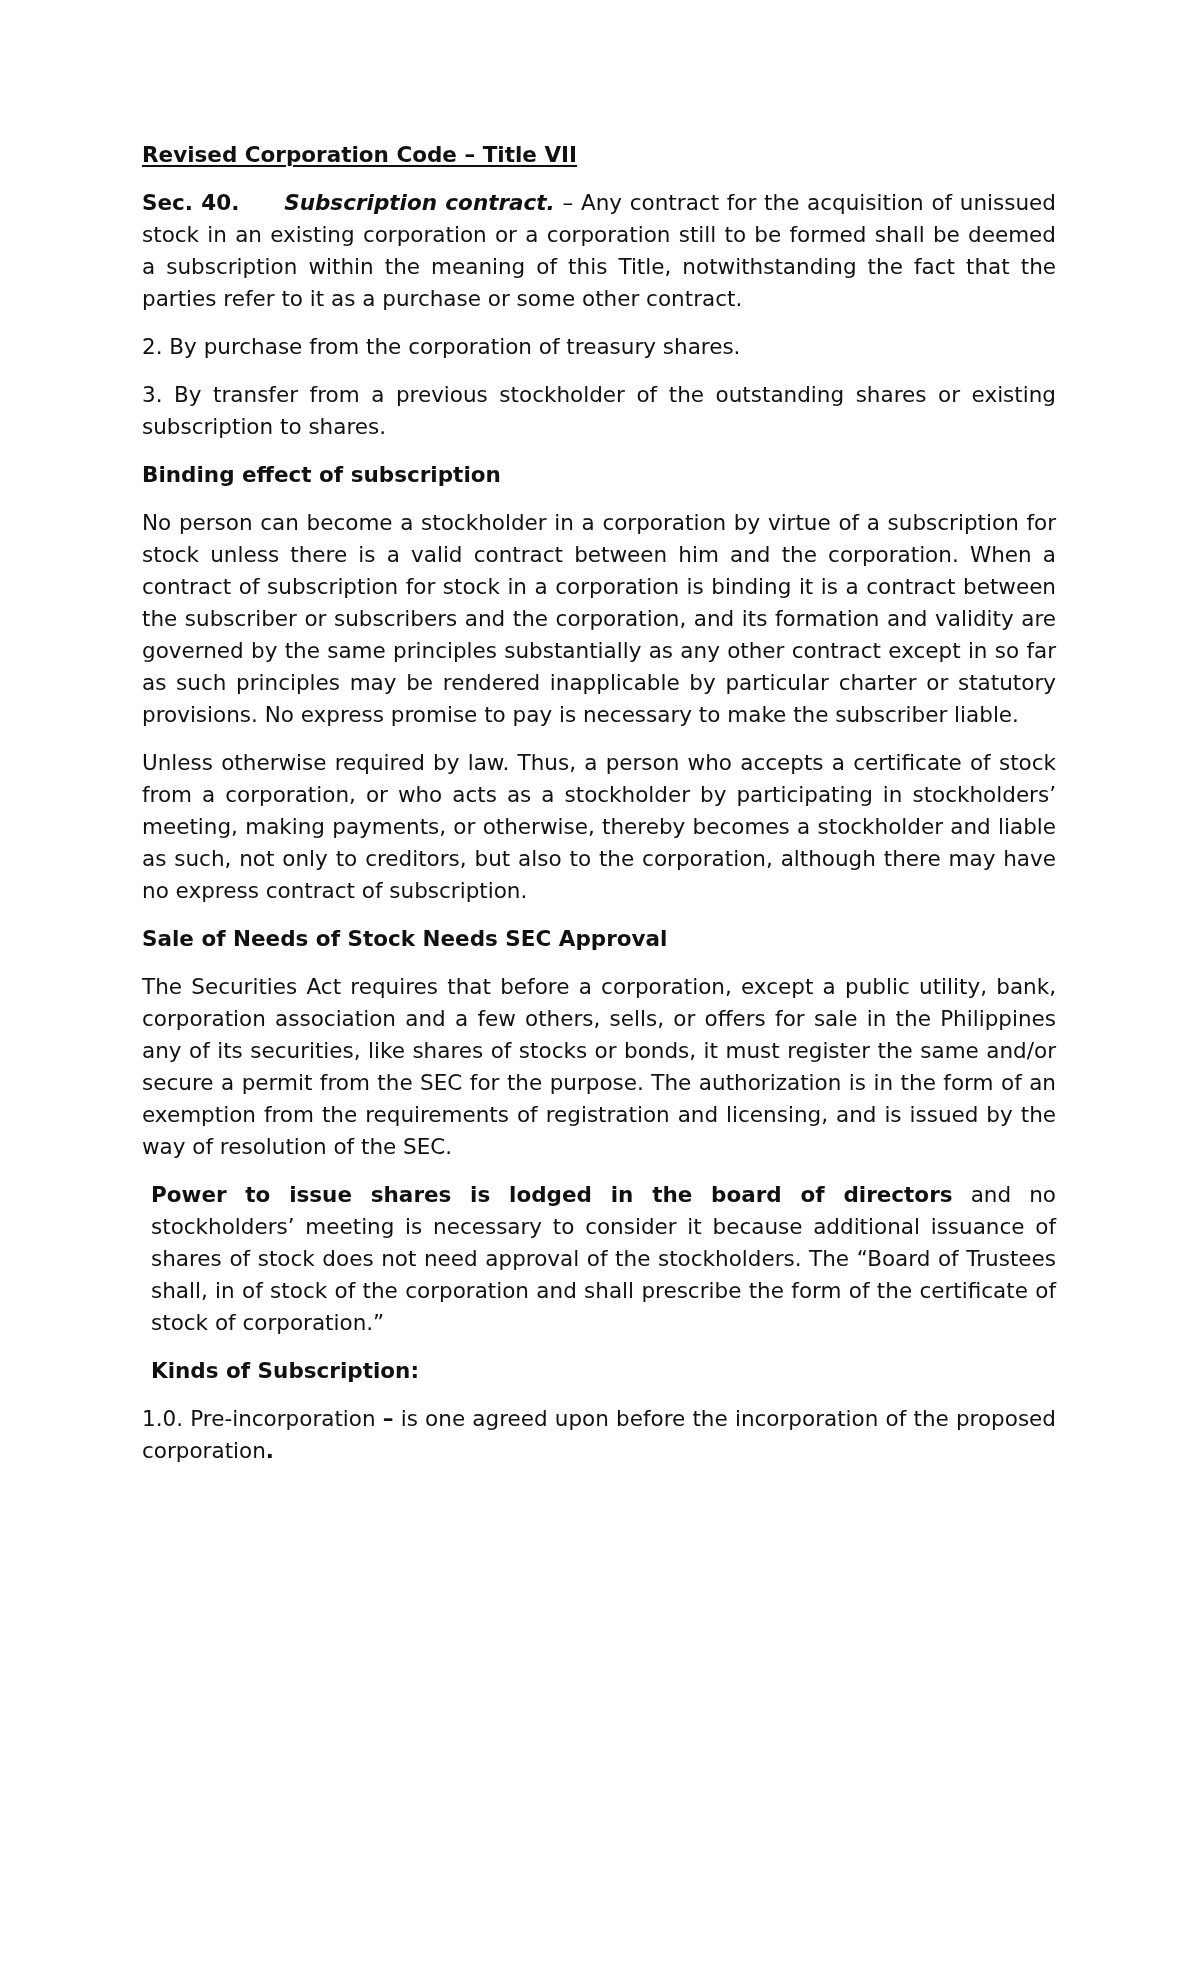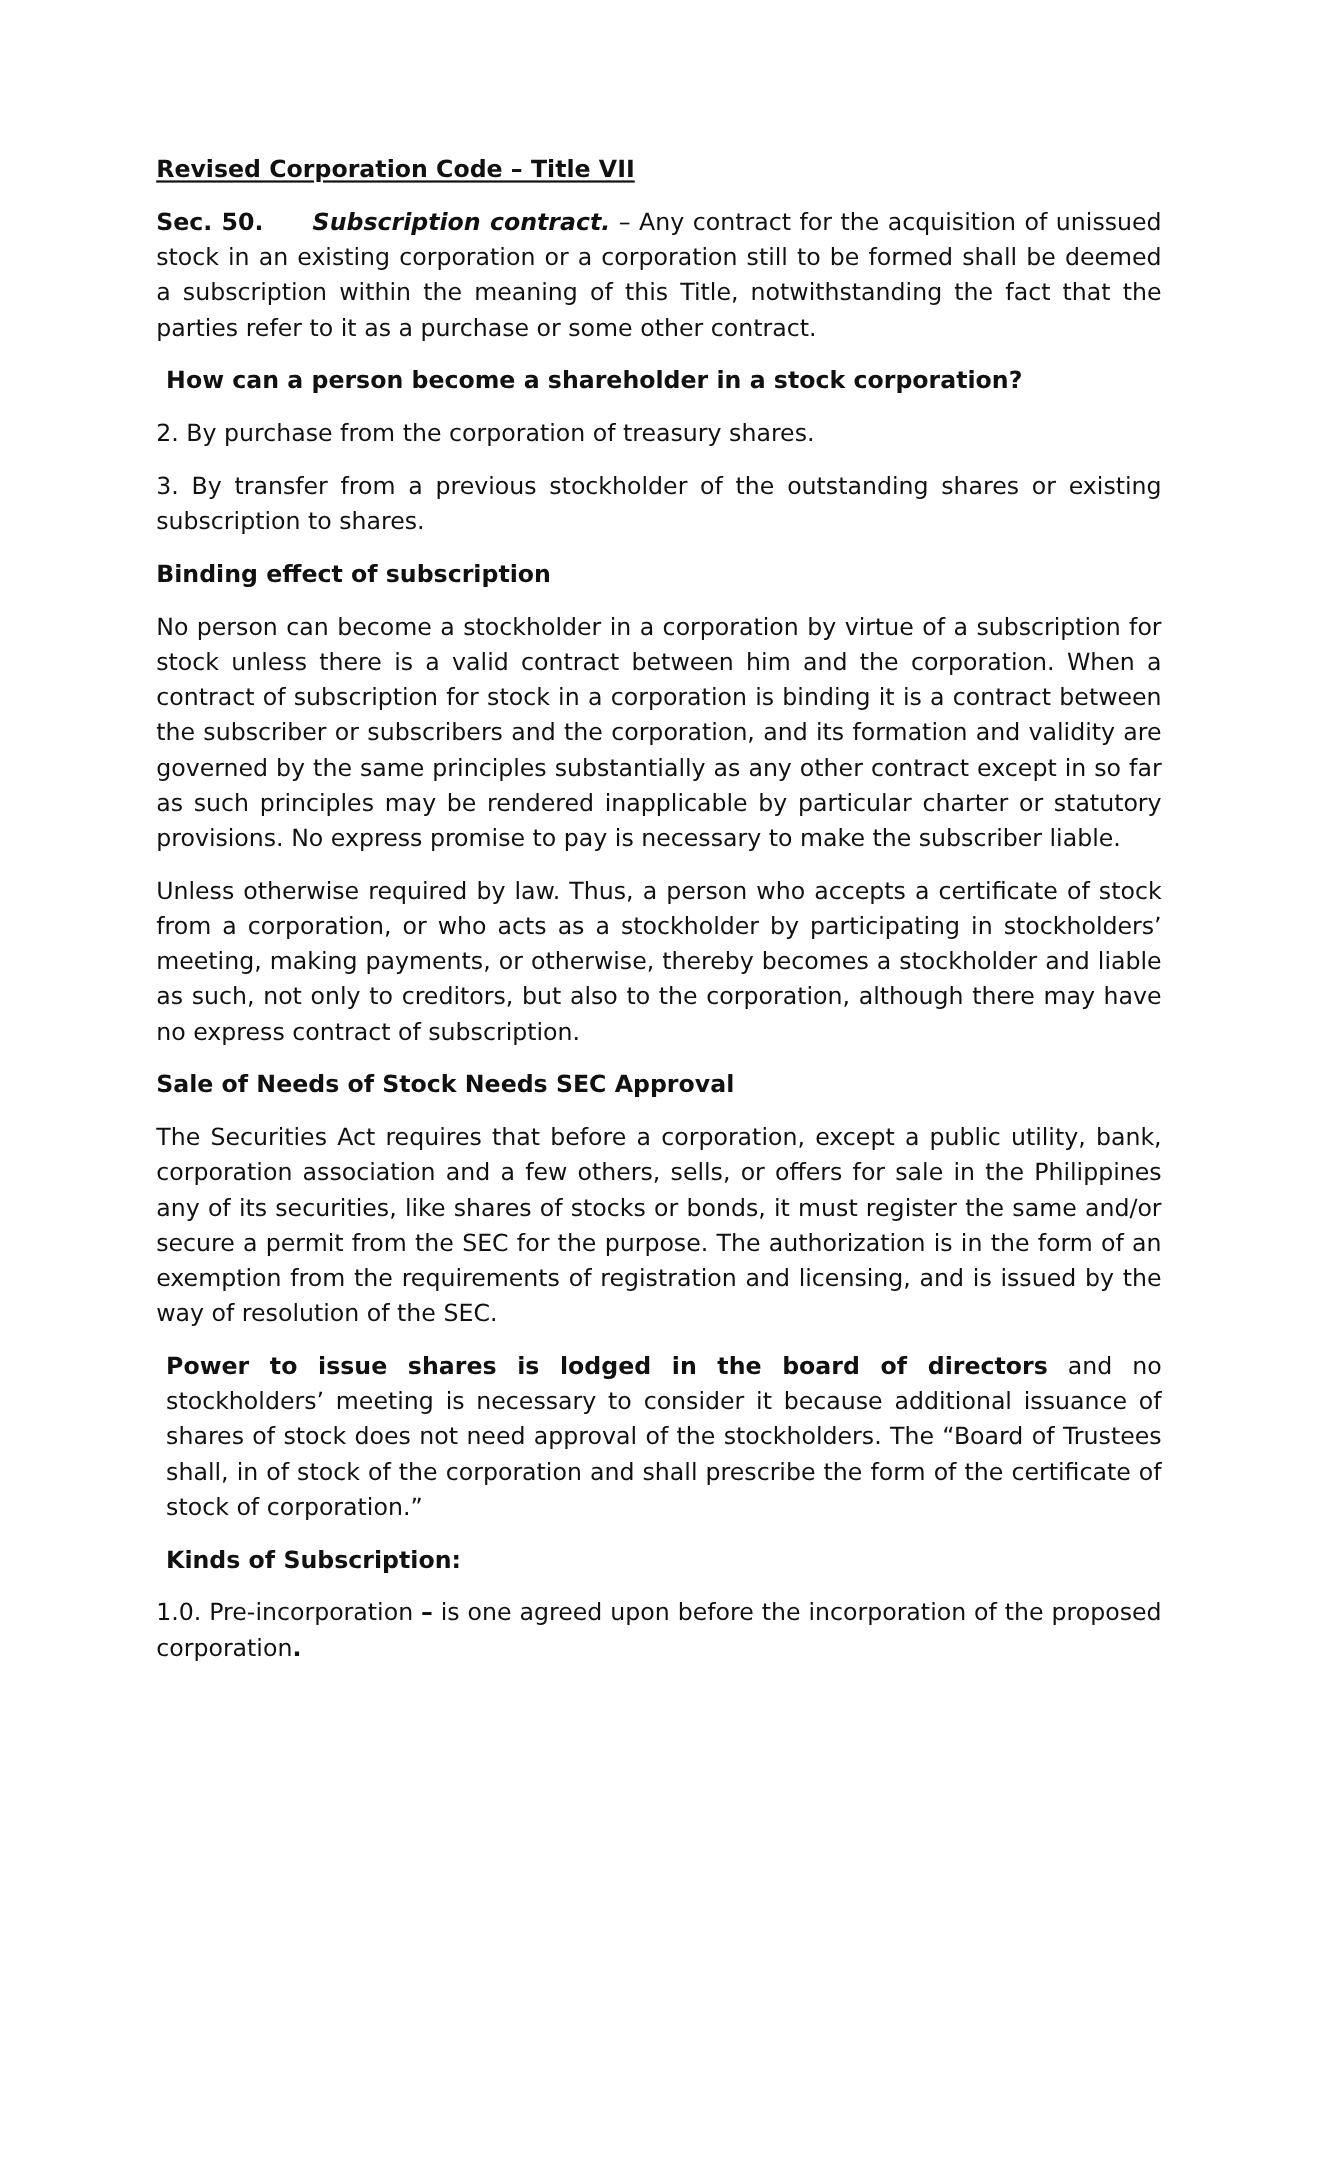--- a/index.html
+++ b/index.html
@@ -44,23 +44,22 @@
   .lead-indent { padding-left: 9px; }
   .last-left { text-align-last: left; }
 </style>
 </head>
 <body>
 
 <div class="page">
 
   <p class="title">Revised Corporation Code – Title VII</p>
 
-  <p class="last-left"><span class="b">Sec.  50.</span> <span class="bi">Subscription contract.</span><span> – Any contract for the acquisition of unissued stock in an existing corporation or a corporation still to be formed shall be deemed a subscription within the meaning of this Title, notwithstanding the fact that the parties refer to it as a purchase or some other contract.</span></p>
+  <p class="last-left"><span class="b">Sec.  40.</span> <span class="bi">Subscription contract.</span><span> – Any contract for the acquisition of unissued stock in an existing corporation or a corporation still to be formed shall be deemed a subscription within the meaning of this Title, notwithstanding the fact that the parties refer to it as a purchase or some other contract.</span></p>
 
-  <p class="heading indent">How can a person become a shareholder in a stock corporation?</p>
 
   <p class="last-left">2. By purchase from the corporation of treasury shares.</p>
   <p class="last-left">3. By transfer from a previous stockholder of the outstanding shares or existing subscription to shares.</p>
 
   <p class="heading">Binding effect of subscription</p>
   <p class="last-left">No person can become a stockholder in a corporation by virtue of a subscription for stock unless there is a valid contract between him and the corporation. When a contract of subscription for stock in a corporation is binding it is a contract between the subscriber or subscribers and the corporation, and its formation and validity are governed by the same principles substantially as any other contract except in so far as such principles may be rendered inapplicable by particular charter or statutory provisions. No express promise to pay is necessary to make the subscriber liable.</p>
 
   <p class="last-left">Unless otherwise required by law. Thus, a person who accepts a certificate of stock from a corporation, or who acts as a stockholder by participating in stockholders’ meeting, making payments, or otherwise, thereby becomes a stockholder and liable as such, not only to creditors, but also to the corporation, although there may have no express contract of subscription.</p>
 
   <p class="heading">Sale of Needs of Stock Needs SEC Approval</p>

